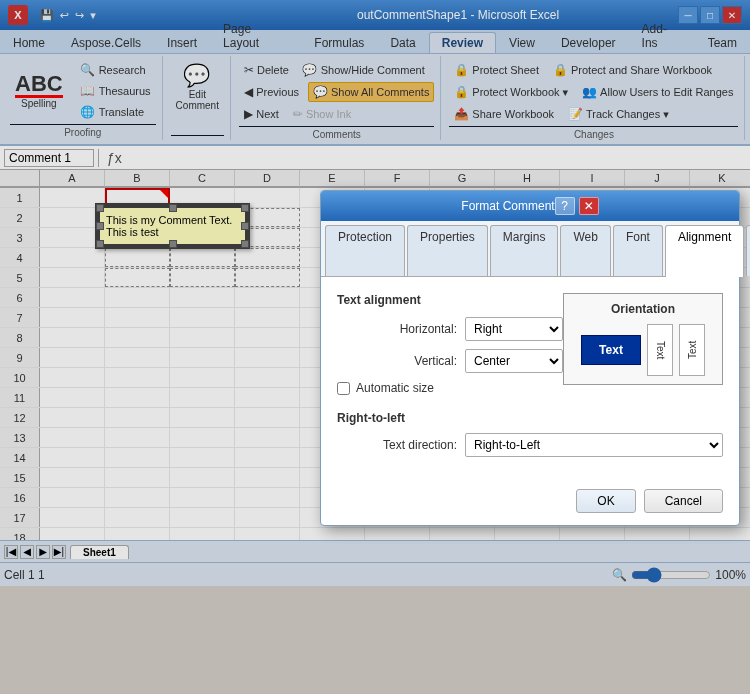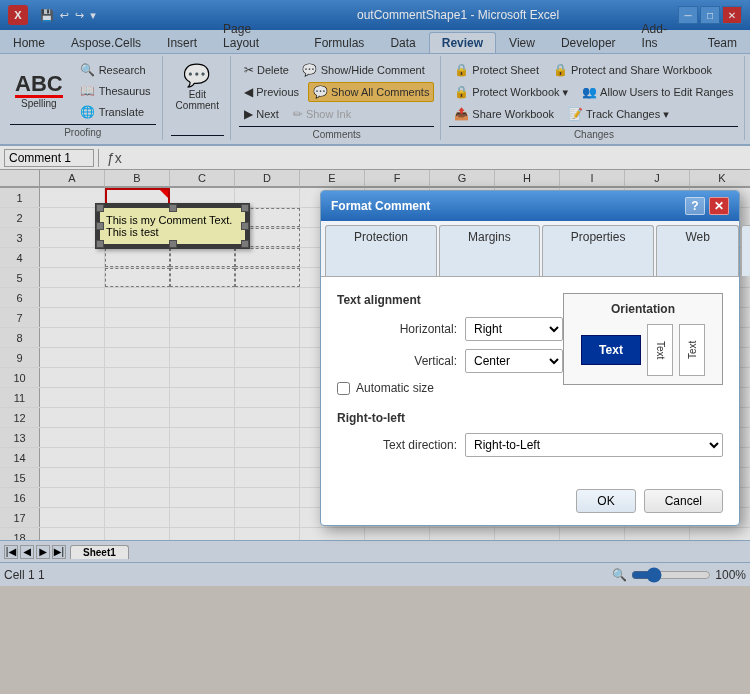--- a/index.html
+++ b/index.html
@@ -72,27 +72,27 @@
 
     
     .bottom-bar { background: #dce6f1; border-top: 1px solid #9ab6d4; height: 24px; display: flex; align-items: center; padding: 0 4px; font-size: 11px; color: #333; gap: 4px; }
     .zoom-slider { width: 80px; height: 10px; accent-color: #2266b5; }
 
     
     .dialog-overlay { position: fixed; top: 0; left: 0; width: 750px; height: 694px; background: rgba(0,0,0,0.1); display: flex; align-items: flex-start; justify-content: flex-end; padding-top: 190px; padding-right: 10px; z-index: 100; }
 
     
     .dialog { background: white; border: 1px solid #7b9ebd; border-radius: 4px; width: 420px; box-shadow: 4px 4px 15px rgba(0,0,0,0.4); }
-    .dialog-title { background: linear-gradient(to bottom, #5499de, #2266b5); color: white; padding: 6px 10px; display: flex; justify-content: space-between; align-items: center; border-radius: 3px 3px 0 0; font-size: 13px; font-weight: bold; }
+    .dialog-title { background: linear-gradient(to bottom, #5499de, #2266b5); color: white; padding: 6px 10px; display: flex; justify-content: center; align-items: center; border-radius: 3px 3px 0 0; font-size: 13px; font-weight: normal; }
     .dialog-title-btns { display: flex; gap: 4px; }
     .dialog-title-btn { width: 20px; height: 18px; background: rgba(255,255,255,0.3); border: 1px solid rgba(255,255,255,0.5); color: white; cursor: pointer; display: flex; align-items: center; justify-content: center; font-size: 12px; border-radius: 2px; }
     .dialog-title-btn.close-btn { background: #cc3333; }
 
     .dialog-tabs { display: flex; background: #f0f4f8; border-bottom: 1px solid #aaa; padding: 4px 4px 0 4px; gap: 2px; }
-    .dialog-tab { padding: 4px 28px; border: 1px solid #aaa; border-bottom: none; border-radius: 3px 3px 0 0; cursor: pointer; font-size: 12px; background: #dce6f1; color: #333; }
+    .dialog-tab { padding: 4px 12px; border: 1px solid #aaa; border-bottom: none; border-radius: 3px 3px 0 0; cursor: pointer; font-size: 12px; background: #dce6f1; color: #333; }
     .dialog-tab.active { background: white; border-bottom-color: white; font-weight: normal; color: #000; z-index: 1; margin-bottom: -1px; padding-bottom: 5px; }
 
     .dialog-body { padding: 16px; }
 
     .form-row { display: flex; align-items: center; margin-bottom: 8px; gap: 8px; }
     .form-label { width: 120px; font-size: 12px; color: #333; text-align: right; }
     .form-select { flex: 1; border: 1px solid #aaa; padding: 2px 4px; font-size: 12px; background: white; height: 24px; border-radius: 2px; cursor: pointer; }
 
     .checkbox-row { display: flex; align-items: center; gap: 6px; margin-bottom: 8px; }
     .checkbox-row input[type=checkbox] { width: 13px; height: 13px; }
@@ -529,22 +529,22 @@
   <div class="dialog">
     <div class="dialog-title">
       <span>Format Comment</span>
       <div class="dialog-title-btns">
         <div class="dialog-title-btn">?</div>
         <div class="dialog-title-btn close-btn">✕</div>
       </div>
     </div>
     <div class="dialog-tabs">
       <div class="dialog-tab">Protection</div>
+      <div class="dialog-tab">Properties</div>
       <div class="dialog-tab">Margins</div>
-      <div class="dialog-tab">Properties</div>
       <div class="dialog-tab">Web</div>
       <div class="dialog-tab">Font</div>
       <div class="dialog-tab active">Alignment</div>
       <div class="dialog-tab">Colors and Lines</div>
 
     </div>
     <div class="dialog-body clearfix">
 
       <div style="float:right;border:1px solid #999;padding:8px;background:#f8f8f8;width:160px;">
         <div style="font-size:12px;font-weight:bold;margin-bottom:8px;text-align:center;color:#333;">Orientation</div>

